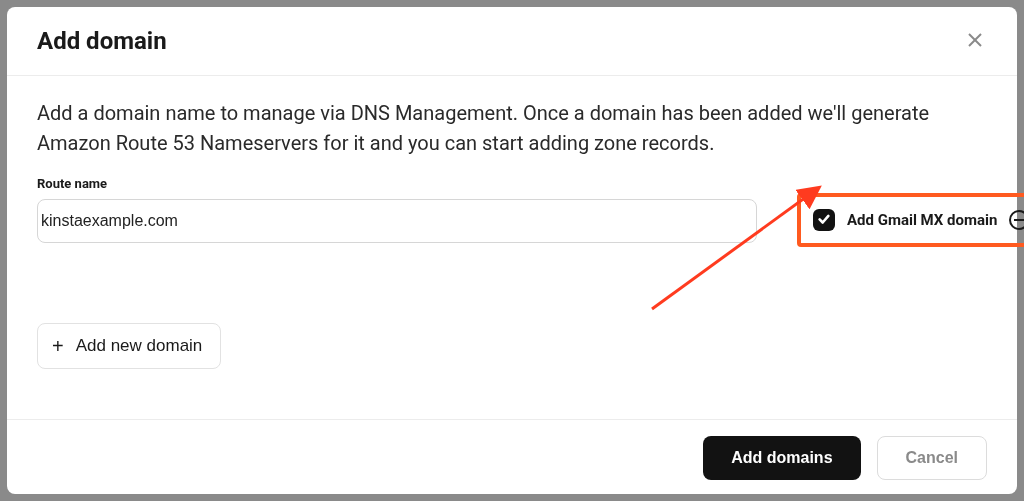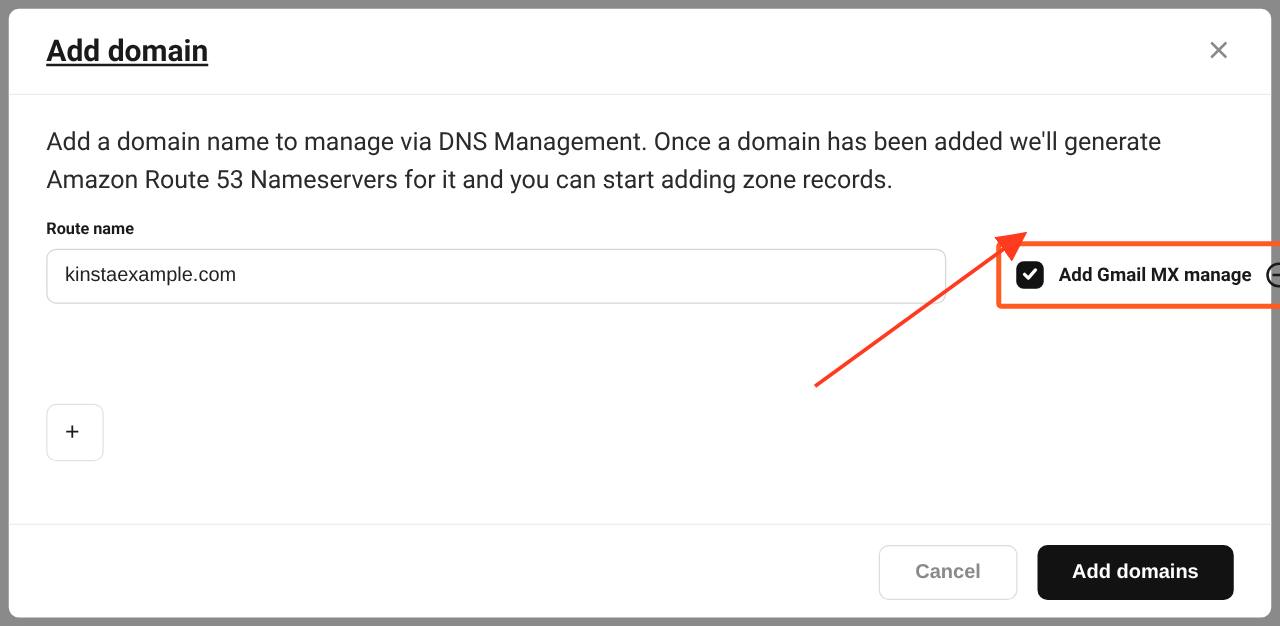--- a/index.html
+++ b/index.html
@@ -22,21 +22,20 @@
       display: flex;
       align-items: center;
       justify-content: space-between;
       padding: 20px 30px 20px 30px;
       border-bottom: 1px solid #ececec;
     }
     .modal-title {
       font-size: 24px;
       font-weight: 700;
       color: #1a1a1a;
-      text-decoration: underline;
     }
     .close-btn {
       background: none;
       border: none;
       width: 24px;
       height: 24px;
       cursor: pointer;
       color: #8a8a8a;
       display: flex;
       align-items: center;
@@ -66,21 +65,21 @@
       display: flex;
       align-items: center;
       gap: 18px;
       position: relative;
     }
     .text-input {
       width: 720px;
       height: 44px;
       border: 1px solid #d6d6d6;
       border-radius: 8px;
-      padding: 0 14px;
+      padding: 0 3px;
       font-size: 16px;
       color: #222;
       outline: none;
     }
     .checkbox-highlight {
       border: 4px solid #ff5a1f;
       border-radius: 4px;
       padding: 12px 14px 12px 12px;
       display: flex;
       align-items: center;
@@ -197,39 +196,40 @@
       <input type="text" class="text-input" value="kinstaexample.com" style="">
 
       <div class="checkbox-highlight">
         <span class="chk">
           <span>
             <svg viewBox="0 0 16 16" fill="none" stroke="#fff" stroke-width="3" stroke-linecap="round" stroke-linejoin="round">
               <polyline points="3,8.5 6.5,12 13,4.5"></polyline>
             </svg>
           </span>
         </span>
-        <span class="chk-label">Add Gmail MX manage</span>
+        <span class="chk-label">Add Gmail MX domain</span>
         <span class="minus-circle">
           <span></span>
         </span>
       </div>
     </div>
 
     <button class="add-new">
       <span class="plus">+</span>
+      <span>Add new domain</span>
     </button>
 
     <svg class="arrow" width="200" height="140">
       <defs>
         <marker id="ah" markerWidth="8" markerHeight="8" refX="6" refY="4" orient="auto">
           <path d="M0,0 L8,4 L0,8 Z" fill="#ff3b1f"></path>
         </marker>
       </defs>
       <line x1="10" y1="130" x2="175" y2="10" stroke="#ff3b1f" stroke-width="3" marker-end="url(#ah)"></line>
     </svg>
   </div>
 
   <div class="modal-footer">
+    <button class="btn btn-primary">Add domains</button>
     <button class="btn btn-cancel">Cancel</button>
-    <button class="btn btn-primary">Add domains</button>
   </div>
 
 </div>
 
 </body></html>

